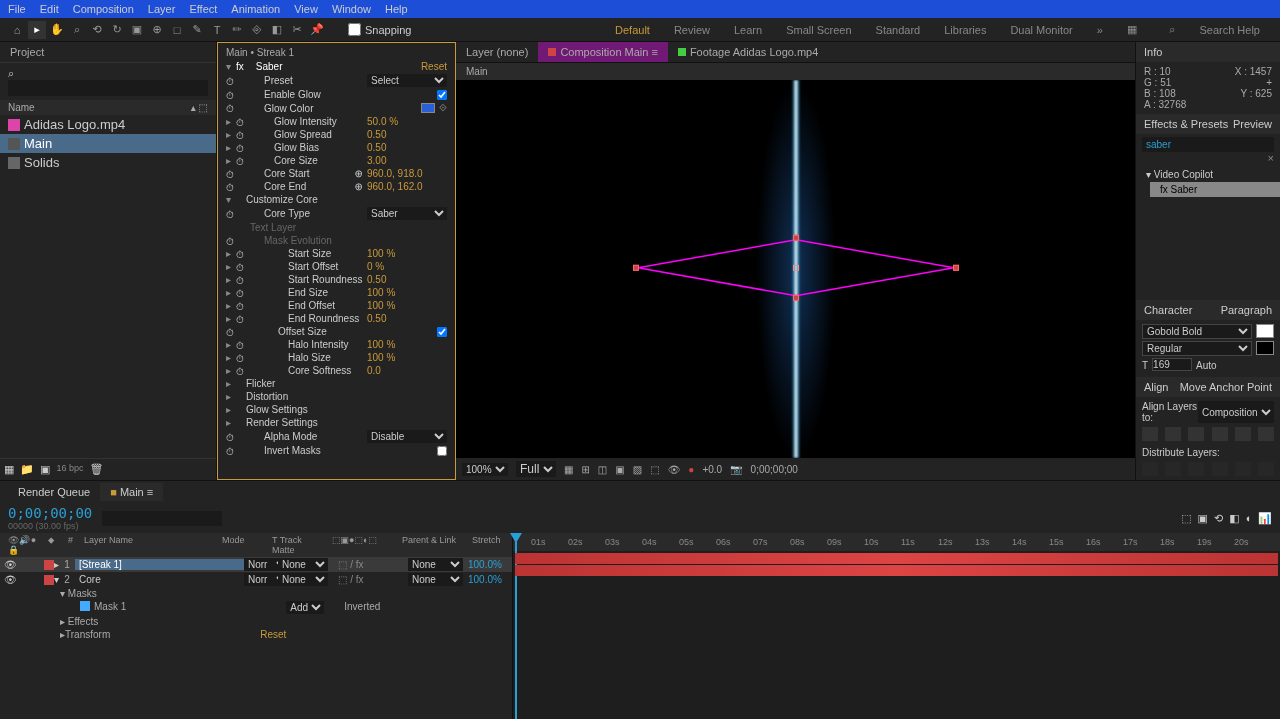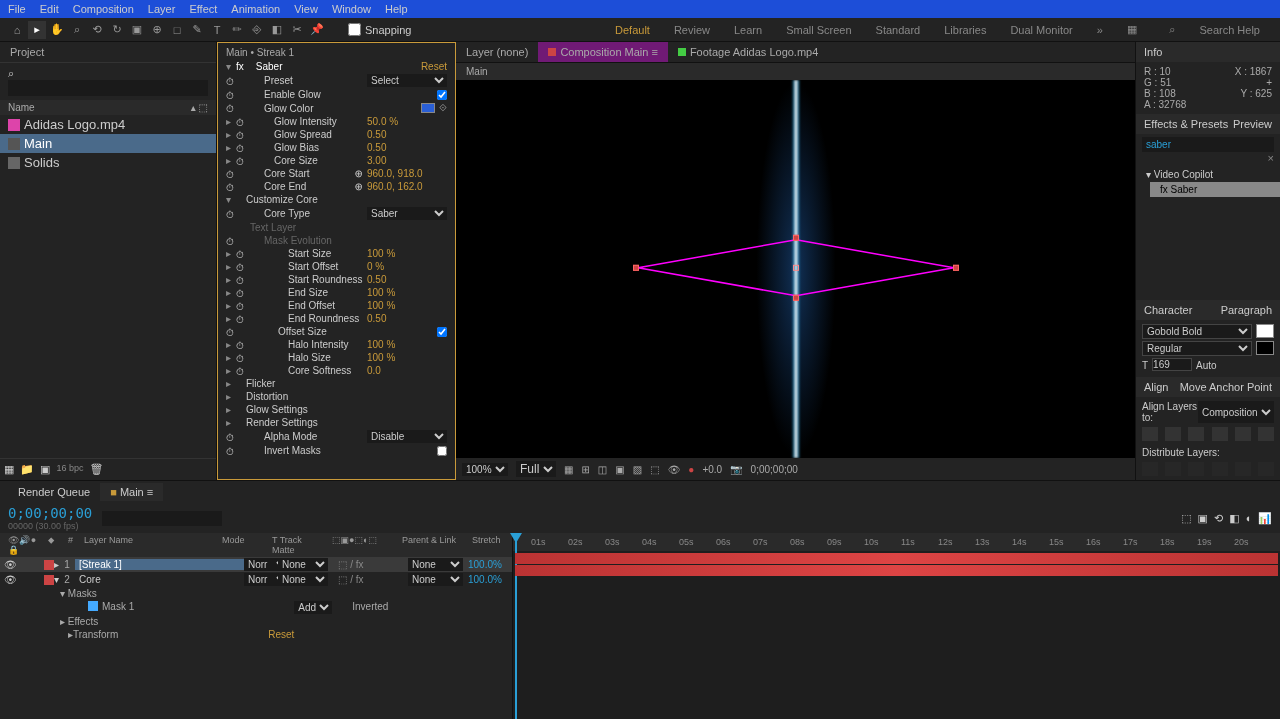--- a/index.html
+++ b/index.html
@@ -98,21 +98,21 @@
 .layer-row .color-sw { width: 10px; height: 10px; }
 .layer-row .color-sw.red { background: #c44; }
 .layer-row .num { width: 16px; text-align: center; color: #aaa; }
 .layer-row .name { flex: 1; padding-left: 4px; }
 .layer-row .name.boxed { background: #4a6a8a; padding: 0 4px; color: #fff; }
 .layer-row .mode { width: 34px; }
 .layer-row .tm { width: 60px; }
 .layer-row .parent { width: 60px; }
 .layer-row .pct { width: 40px; color: #2a9fd6; }
 .layer-sub { padding: 1px 4px 1px 60px; font-size: 10px; color: #aaa; }
-.layer-sub.reset-row { display: flex; margin-left: 8px; }
+.layer-sub.reset-row { display: flex; }
 .layer-sub .add-sel { margin-left: 160px; }
 .track-panel { flex: 1; position: relative; background: #1e1e1e; }
 .time-ruler { height: 18px; background: #2a2a2a; display: flex; align-items: center; position: relative; }
 .time-ruler .tick { position: absolute; font-size: 9px; color: #888; }
 .playhead { position: absolute; left: 2px; top: 0; width: 2px; bottom: 0; background: #2a9fd6; }
 .playhead::before { content: ''; position: absolute; top: 0; left: -5px; width: 12px; height: 10px; background: #2a9fd6; clip-path: polygon(0 0, 100% 0, 50% 100%); }
 .track-bar { position: absolute; left: 2px; right: 2px; height: 11px; background: linear-gradient(to right, #b33, #d44, #b33); }
 .track-bar.t1 { top: 20px; }
 .track-bar.t2 { top: 32px; }
 .search-icon::before { content: '⌕'; }
@@ -408,21 +408,21 @@
       <span>📷</span>
       <span>0;00;00;00</span>
     </div>
   </div>
 
   <div class="right-panels">
     <div class="panel-head">Info</div>
     <div class="info-panel">
       <div class="info-row">
           <span><span>R :</span> <span>10</span></span>
-          <span>X : 1867</span>
+          <span>X : 1457</span>
         </div>
       <div class="info-row">
           <span><span>G :</span> <span>51</span></span>
           <span>+</span>
         </div>
       <div class="info-row">
           <span><span>B :</span> <span>108</span></span>
           <span>Y : 625</span>
         </div>
       <div class="info-row">

